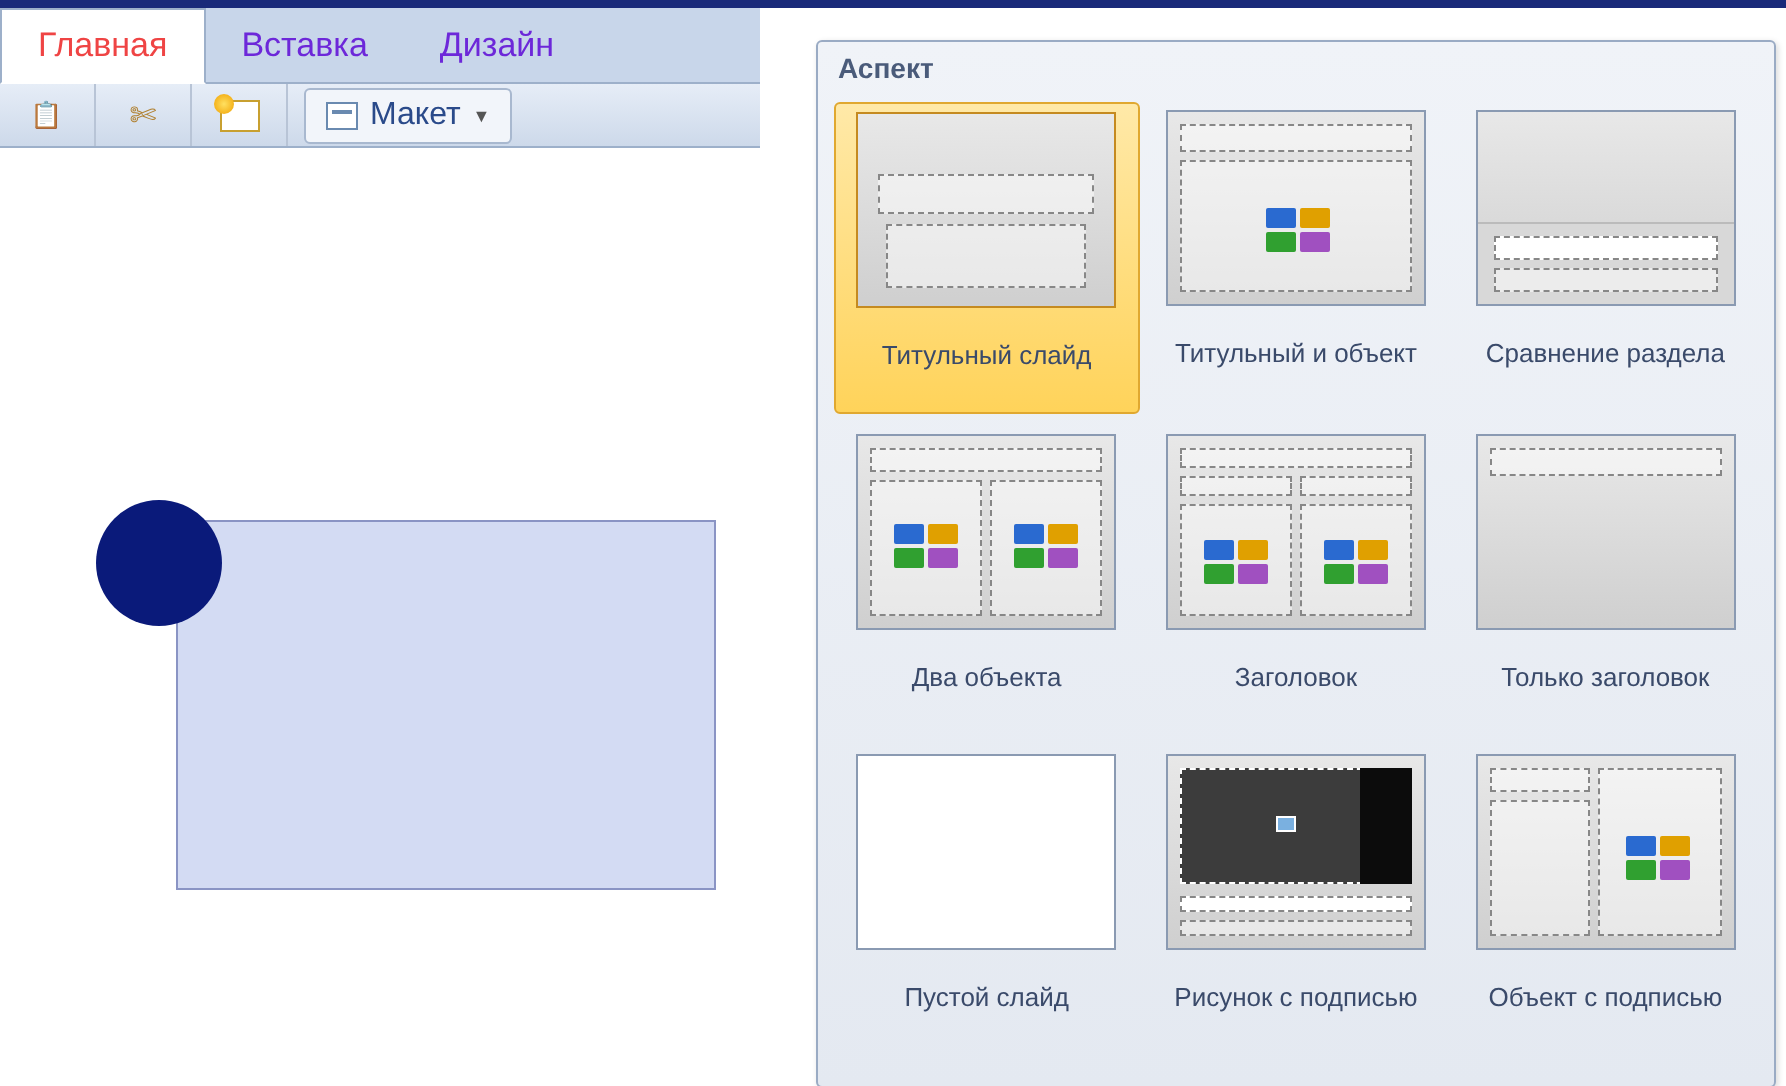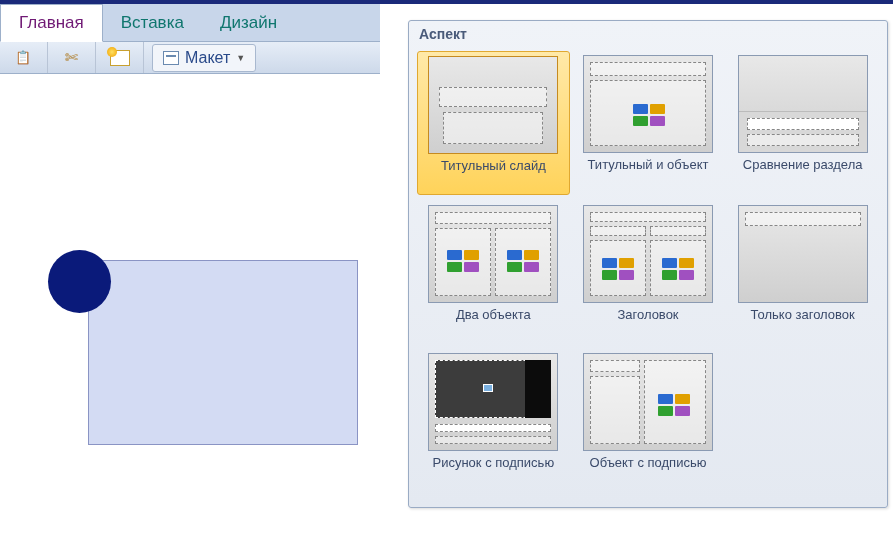--- a/index.html
+++ b/index.html
@@ -22,30 +22,30 @@
     .tabs {
       display: flex;
       align-items: flex-end;
       background: #c8d6ea;
       height: 38px;
       border-bottom: 1px solid #9db0ca;
     }
     .tab {
       padding: 8px 18px;
       font-size: 17px;
-      color: #0f766e;
+      color: #6d28d9;
       text-align: center;
       cursor: pointer;
     }
     .tab.active {
       background: #fff;
       border: 1px solid #9db0ca;
       border-bottom: 1px solid #fff;
       margin-bottom: -1px;
-      color: #701a75;
+      color: #ef4444;
     }
     .toolbar {
       display: flex;
       align-items: center;
       background: linear-gradient(#e6edf7, #cdd9ea);
       height: 32px;
       border-bottom: 1px solid #9db0ca;
     }
     .toolbar-icon {
       width: 48px;
@@ -155,21 +155,21 @@
       background: linear-gradient(#e8e8e8, #cfcfcf);
       border: 1px solid #8a9ab2;
       position: relative;
       overflow: hidden;
     }
     .layout-item.selected .thumb { border-color: #c58a20; }
     .caption {
       text-align: center;
       color: #3a4a6a;
       font-size: 13px;
-      margin-top: 4px;
+      margin-top: 16px;
       line-height: 1.25;
       min-height: 32px;
       display: flex;
       align-items: flex-start;
       justify-content: center;
     }
     
     .ph {
       position: absolute;
       border: 1px dashed #878787;
@@ -369,20 +369,24 @@
       <div class="caption">Заголовок</div>
     </div>
 
     <div class="layout-item">
       <div class="thumb thumb-6">
         <div class="ph a"></div>
       </div>
       <div class="caption">Только заголовок</div>
     </div>
 
+    <div class="layout-item">
+      <div class="thumb thumb-7"></div>
+      <div class="caption">Пустой слайд</div>
+    </div>
 
     <div class="layout-item">
       <div class="thumb thumb-9">
         <div class="dark"></div>
           <div class="dark2"></div>
           <div class="pic"></div>
         <div class="ph a"></div>
           <div class="ph b"></div>
       </div>
       <div class="caption">Рисунок с подписью</div>

